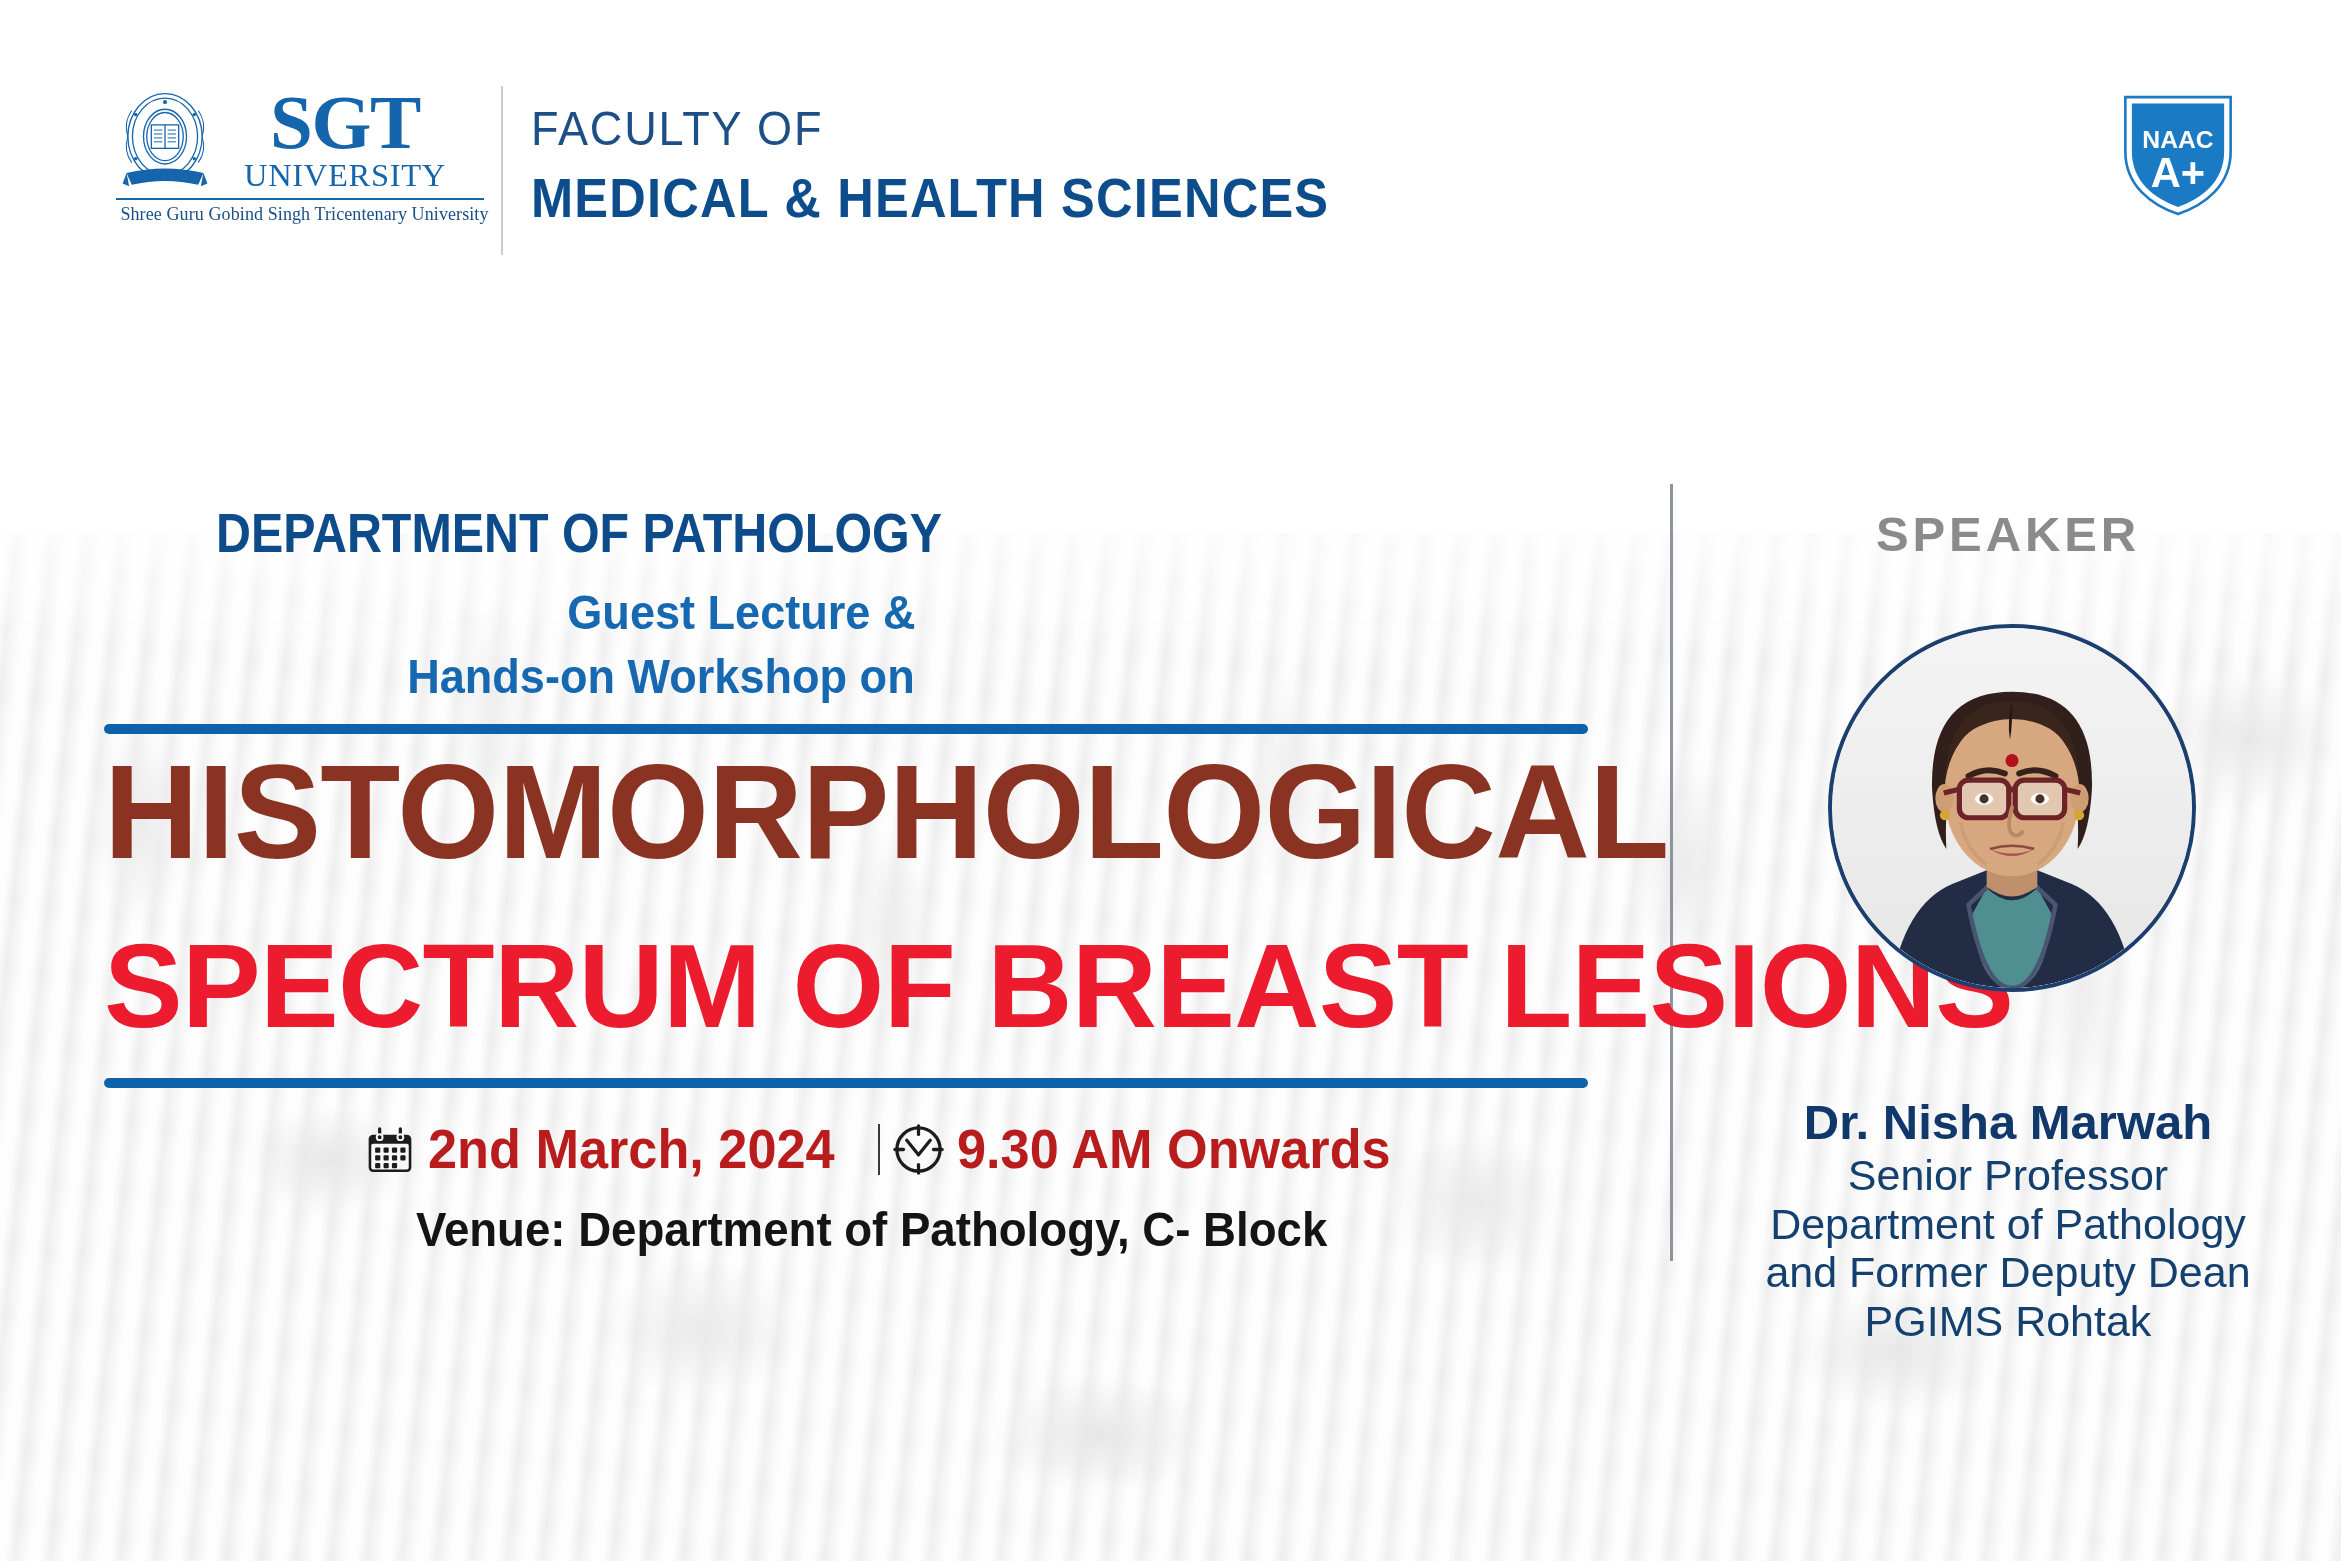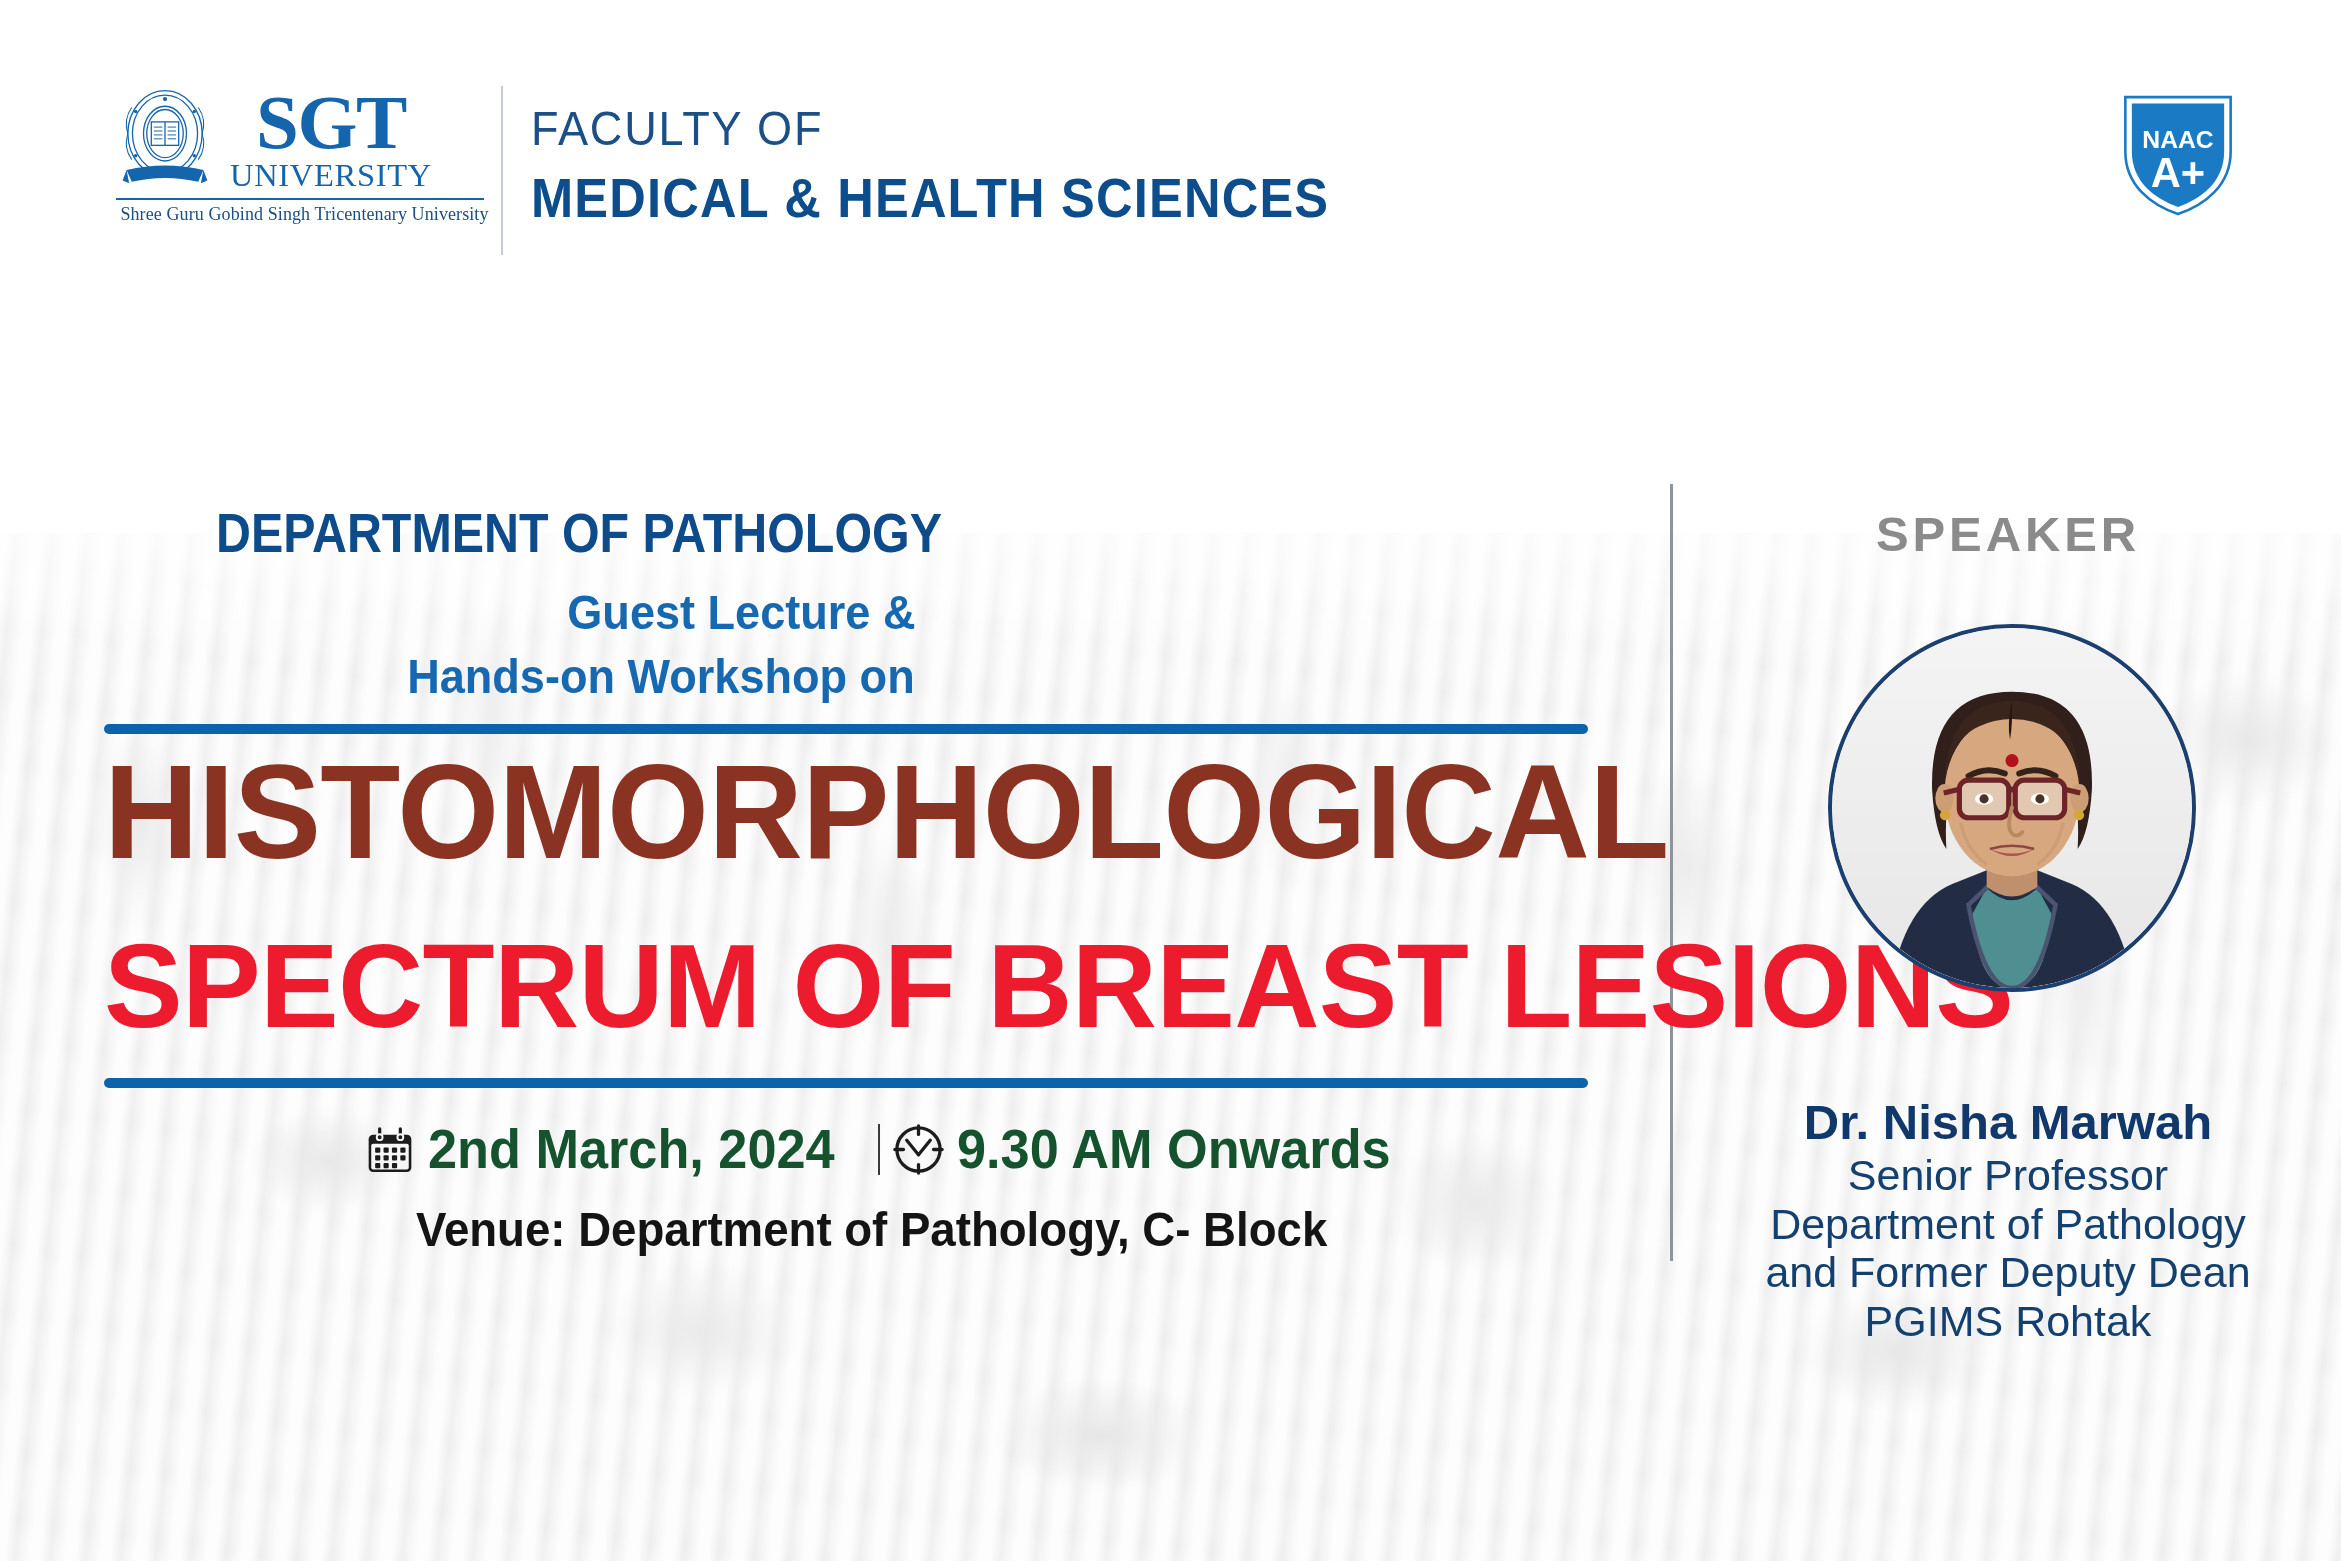--- a/index.html
+++ b/index.html
@@ -41,21 +41,21 @@
     pointer-events:none;
   }
   .white-wash{
     position:absolute;left:0;top:0;width:2342px;height:533px;background:#fff;
   }
 
   
   .header{position:absolute;left:0;top:0;width:2342px;height:306px;z-index:6;}
 
   .logo-block{position:absolute;left:116px;top:85px;width:377px;height:124px;}
-  .logo-row{display:flex;align-items:center;gap:16px;}
+  .logo-row{display:flex;align-items:flex-end;gap:30px;}
   .crest{width:98px;height:101px;flex:0 0 auto;}
   .sgt-word{display:flex;flex-direction:column;align-items:center;padding-top:2.6px;}
   .sgt-main{
     font-family:"Liberation Serif", serif;font-weight:700;font-size:77px;line-height:.9;
     color:#1565ad;letter-spacing:-1.3px;
   }
   .sgt-sub{
     font-family:"Liberation Serif", serif;font-weight:400;font-size:32.5px;line-height:1.05;
     color:#1565ad;letter-spacing:0.7px;margin-top:1.3px;
   }
@@ -111,21 +111,21 @@
   }
   .title2{
     position:absolute;left:104px;top:927px;width:1489px;
     font-size:118px;font-weight:700;color:#ec1c2e;line-height:1;
     letter-spacing:-0.7px;white-space:nowrap;
     transform:scaleX(1.0);transform-origin:left top;
   }
 
   .when{
     position:absolute;left:364px;top:1117px;display:flex;align-items:center;gap:0;
-    font-size:55px;font-weight:700;color:#14532d;
+    font-size:55px;font-weight:700;color:#b91c1c;
   }
   .when .ic{flex:0 0 auto;display:flex;align-items:center;}
   .when .txt{margin:0 11.7px 0 11.7px;white-space:nowrap;transform:scaleX(.95);transform-origin:left center;}
   .pipe{width:2.6px;height:51px;background:#3a3a3a;margin:0 10.4px;}
 
   .venue{
     position:absolute;left:416px;top:1202px;
     font-size:48px;font-weight:700;color:#141414;white-space:nowrap;
     transform:scaleX(.95);transform-origin:left center;
   }

